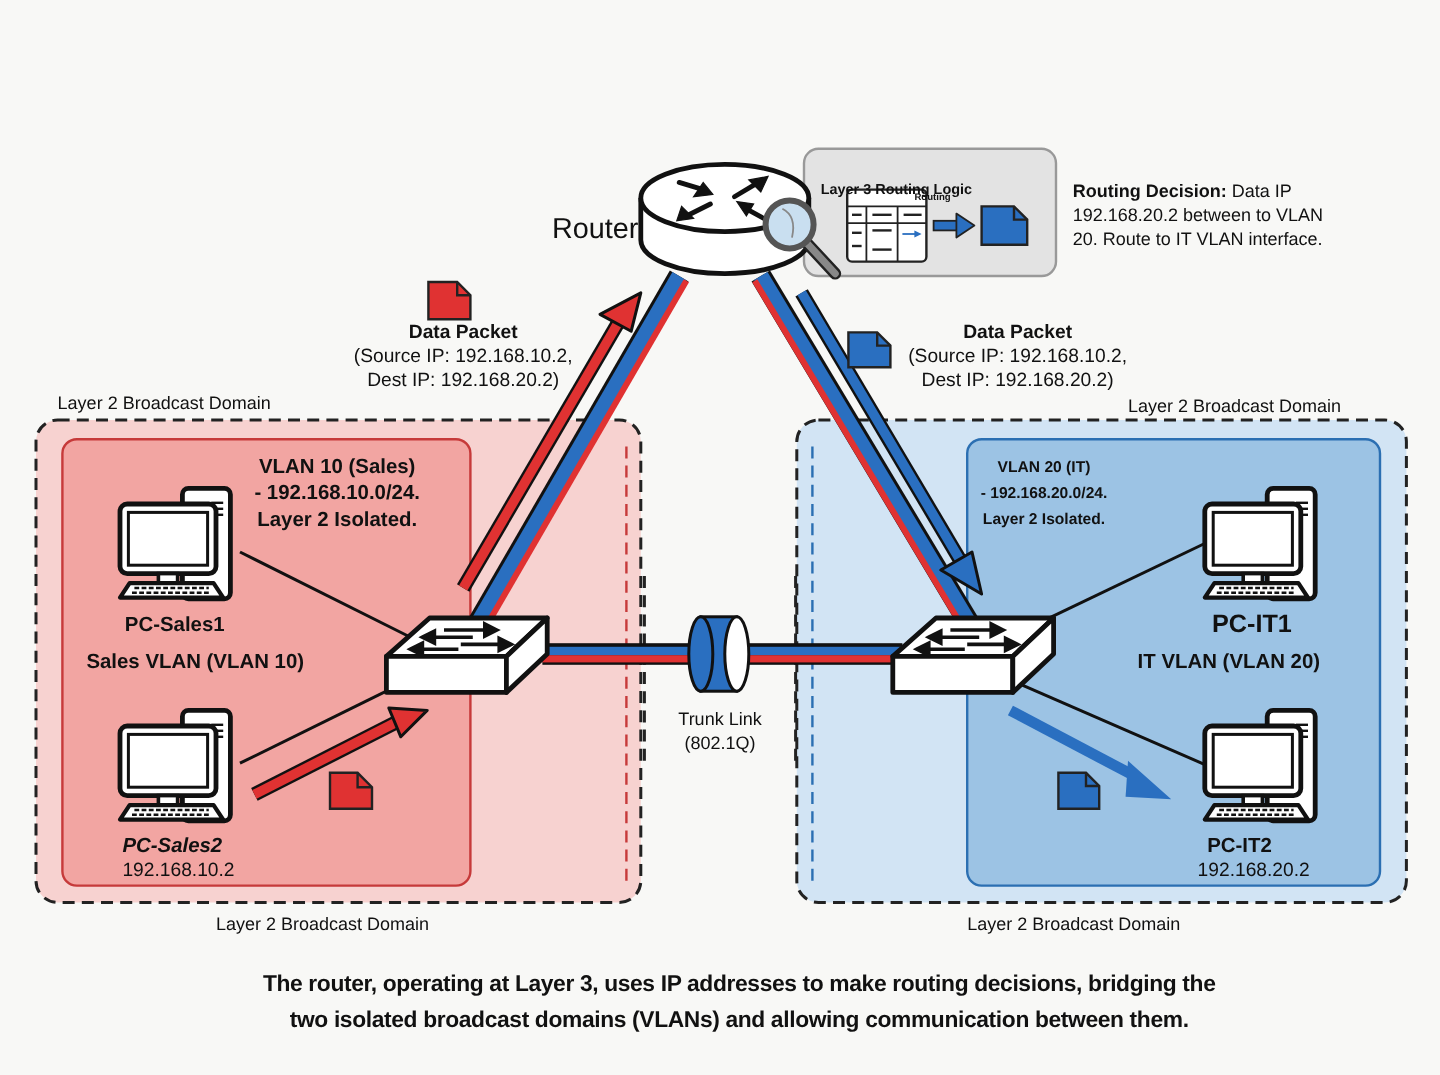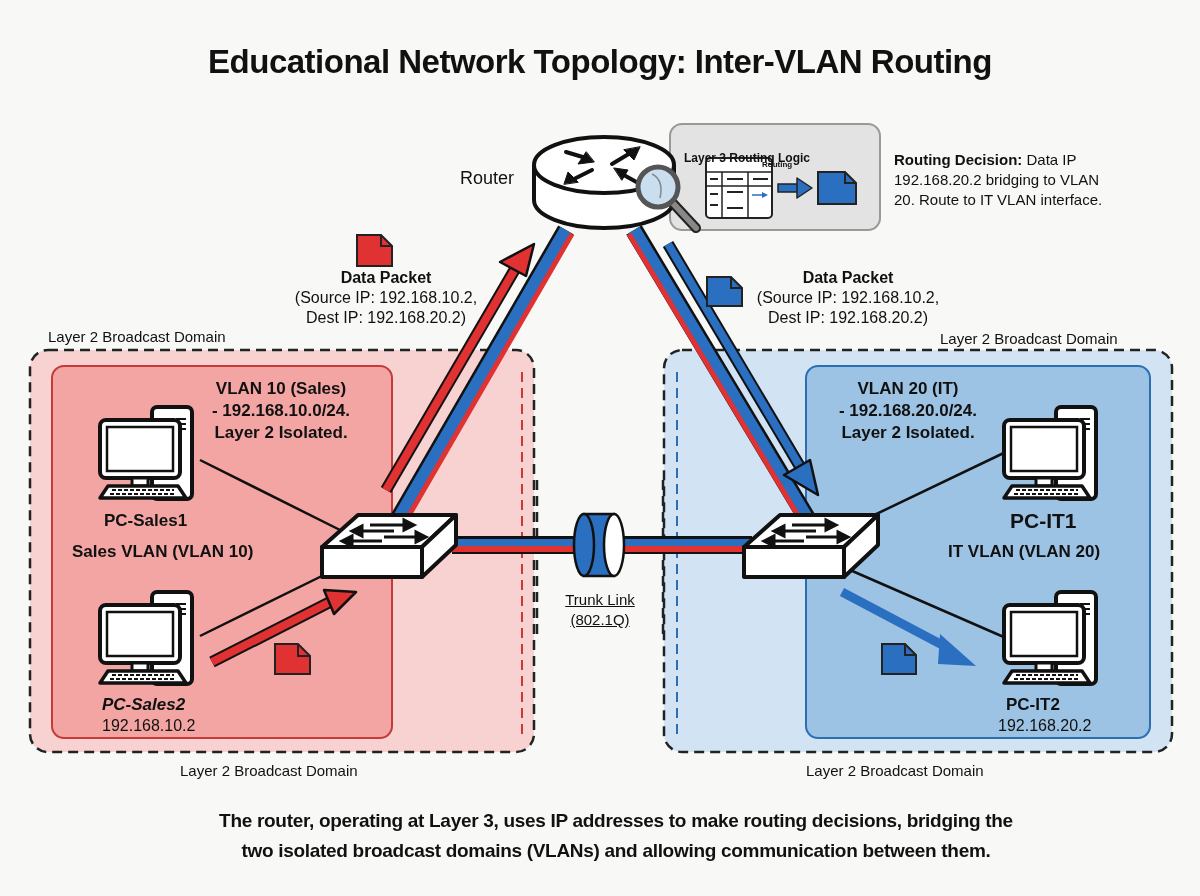--- a/index.html
+++ b/index.html
@@ -8,21 +8,20 @@
   .footer { position: absolute; left: 0; top: 806px; width: 1200px; text-align: center; font-size: 19px; font-weight: bold; line-height: 30px; letter-spacing: -0.3px; padding-left: 16px; }
   svg#diagram { position: absolute; left: 0; top: 0; }
   .lbl { position: absolute; font-size: 17px; line-height: 21px; white-space: nowrap; }
   .bold { font-weight: bold; }
   .center { text-align: center; }
 </style>
 </head>
 <body>
 
 <div class="title">
-  <div>Educational Network Topology: Inter-VLAN Routing</div>
 </div>
 
 <svg id="diagram" width="1200" height="896" viewBox="0 0 1200 896">
   <defs>
     <g id="pc-shape">
       <rect x="52" y="-8" width="40" height="92" rx="5" fill="#fff" stroke="#111" stroke-width="4"></rect>
       <line x1="76" y1="4" x2="86" y2="4" stroke="#111" stroke-width="2"></line>
       <line x1="76" y1="9" x2="86" y2="9" stroke="#111" stroke-width="2"></line>
       <line x1="76" y1="14" x2="86" y2="14" stroke="#111" stroke-width="2"></line>
       <rect x="0" y="5" width="80" height="58" rx="6" fill="#fff" stroke="#111" stroke-width="4"></rect>
@@ -184,28 +183,28 @@
   </g>
 
   <g>
     <line x1="670" y1="200" x2="696" y2="228" stroke="#222" stroke-width="10" stroke-linecap="round"></line>
     <line x1="670" y1="200" x2="696" y2="228" stroke="#888" stroke-width="6" stroke-linecap="round"></line>
     <circle cx="658" cy="187" r="20" fill="#c9dff0" stroke="#555" stroke-width="5"></circle>
     <path d="M652 174 Q664 180 660 198" fill="none" stroke="#888" stroke-width="1.5"></path>
   </g>
 </svg>
 
-<div class="lbl" style="left:460px; top:168px; font-size:18px;">Router</div>
+<div class="lbl" style="left:460px; top:180px; font-size:24px;">Router</div>
 
 <div class="lbl bold" style="left:684px; top:148px; font-size:12px;">Layer 3 Routing Logic</div>
 <div class="lbl bold" style="left:718px; top:160px; font-size:8px; line-height:10px;margin-left:44px;">Routing</div>
 
 <div class="lbl" style="left:894px; top:150px; font-size:15px; line-height:20px;">
   <div><span class="bold">Routing Decision:</span><span> Data IP</span></div>
-  <div>192.168.20.2 bridging to VLAN</div>
+  <div>192.168.20.2 between to VLAN</div>
   <div>20. Route to IT VLAN interface.</div>
 </div>
 
 <div class="lbl center" style="left:266px; top:268px; width:240px; font-size:16px; line-height:20px;">
   <div class="bold">Data Packet</div>
   <div>(Source IP: 192.168.10.2,</div>
   <div>Dest IP: 192.168.20.2)</div>
 </div>
 
 <div class="lbl center" style="left:728px; top:268px; width:240px; font-size:16px; line-height:20px;">
@@ -222,31 +221,31 @@
 <div class="lbl bold center" style="left:196px; top:378px; width:170px; font-size:17px; line-height:22px;">
   <div>VLAN 10 (Sales)</div>
   <div>- 192.168.10.0/24.</div>
   <div>Layer 2 Isolated.</div>
 </div>
 <div class="lbl bold" style="left:72px; top:541px; font-size:17px;">Sales VLAN (VLAN 10)</div>
 <div class="lbl bold" style="left:104px; top:510px; font-size:17px;">PC-Sales1</div>
 <div class="lbl bold" style="left:102px; top:694px; font-size:17px;font-style:italic;">PC-Sales2</div>
 <div class="lbl" style="left:102px; top:715px; font-size:16px;">192.168.10.2</div>
 
-<div class="lbl bold center" style="left:822px; top:378px; width:172px; font-size:17px; line-height:22px;">
+<div class="lbl bold center" style="left:784px; top:378px; width:172px; font-size:13px; line-height:22px;">
   <div>VLAN 20 (IT)</div>
   <div>- 192.168.20.0/24.</div>
   <div>Layer 2 Isolated.</div>
 </div>
 <div class="lbl bold" style="left:948px; top:541px; font-size:17px;">IT VLAN (VLAN 20)</div>
 <div class="lbl bold" style="left:1010px; top:510px; font-size:21px;">PC-IT1</div>
 <div class="lbl bold" style="left:1006px; top:694px; font-size:17px;">PC-IT2</div>
 <div class="lbl" style="left:998px; top:715px; font-size:16px;">192.168.20.2</div>
 
-<div class="lbl center" style="left:540px; top:590px; width:120px; font-size:15px; line-height:20px;text-decoration:underline;">
+<div class="lbl center" style="left:540px; top:590px; width:120px; font-size:15px; line-height:20px;">
   <div>Trunk Link</div>
   <div>(802.1Q)</div>
 </div>
 
 <div class="footer">
   <div>The router, operating at Layer 3, uses IP addresses to make routing decisions, bridging the</div>
   <div>two isolated broadcast domains (VLANs) and allowing communication between them.</div>
 </div>
 
 </body></html>

